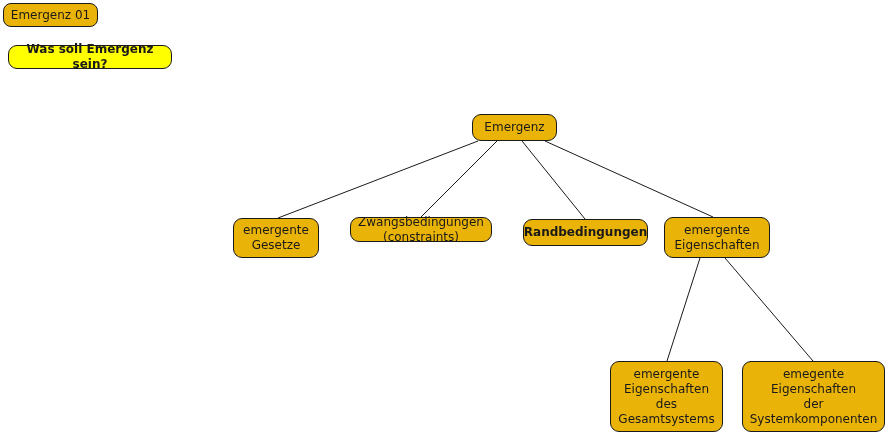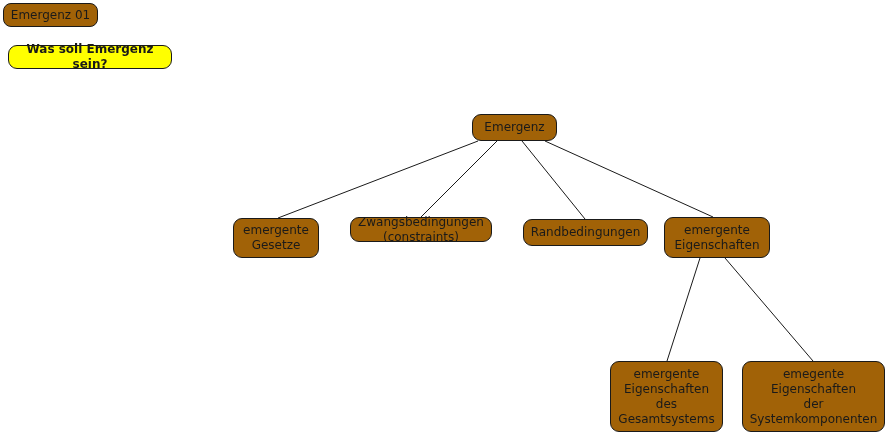--- a/index.html
+++ b/index.html
@@ -47,21 +47,21 @@
 
   .node {
     position: absolute;
     box-sizing: border-box;
     display: flex;
     align-items: center;
     justify-content: center;
     text-align: center;
     border: 1px solid #1a1a1a;
     border-radius: 9px;
-    background: #a16207;
+    background: #eab308;
     color: #1a1a1a;
     font-size: 12px;
     line-height: 15px;
     white-space: pre-line;
     padding: 0 6px;
   }
 
   .node.title-node {
     border-radius: 8px;
     font-size: 12px;
@@ -79,21 +79,21 @@
   }
 
   
   #node-title      { left: 3px;   top: 3px;   width: 95px;  height: 24px; }
   #node-question   { left: 8px;   top: 45px;  width: 164px; height: 24px; }
 
   #node-root       { left: 472px; top: 114px; width: 85px;  height: 27px; }
 
   #node-gesetze    { left: 233px; top: 218px; width: 86px;  height: 40px; }
   #node-zwang      { left: 350px; top: 217px; width: 142px; height: 25px; }
-  #node-rand       { left: 523px; top: 219px; width: 125px; height: 27px; }
+  #node-rand       { left: 523px; top: 219px; width: 125px; height: 27px; font-weight: bold; }
   #node-eigen      { left: 664px; top: 217px; width: 106px; height: 41px; }
 
   #node-gesamt     { left: 610px; top: 361px; width: 113px; height: 71px; }
   #node-komponent  { left: 742px; top: 361px; width: 143px; height: 71px; }
 
   .edge {
     stroke: #1a1a1a;
     stroke-width: 1;
     fill: none;
     shape-rendering: geometricPrecision;

